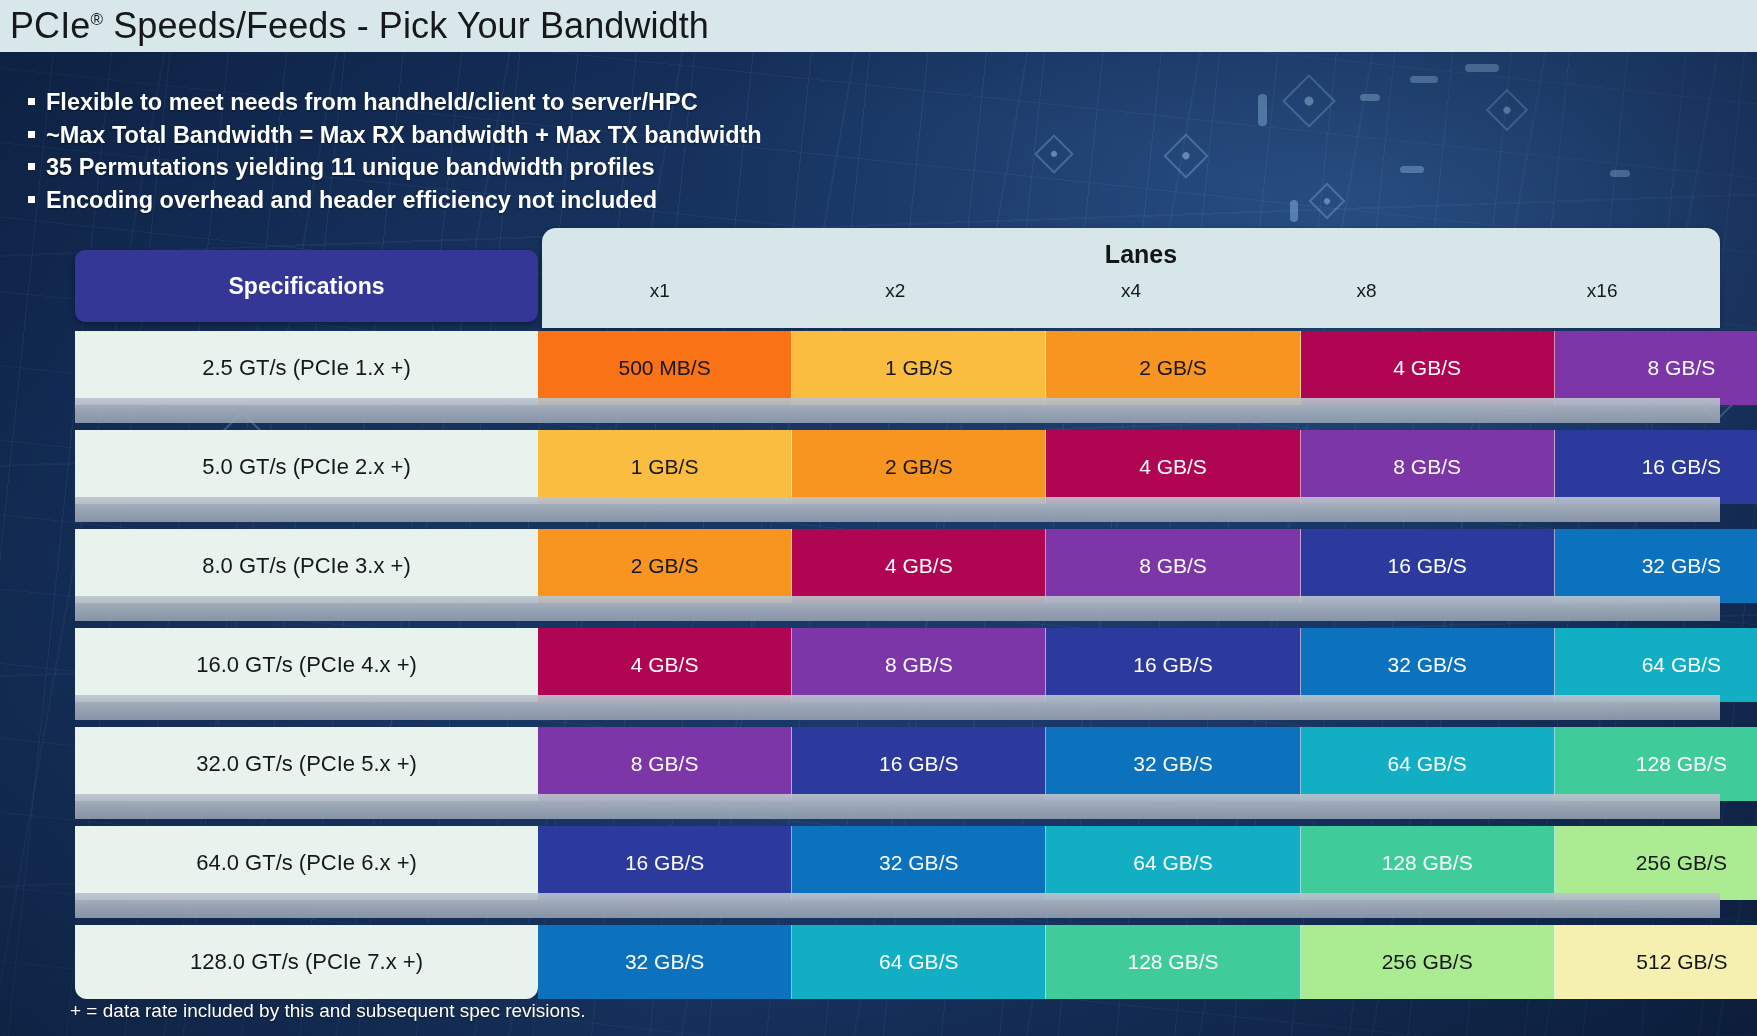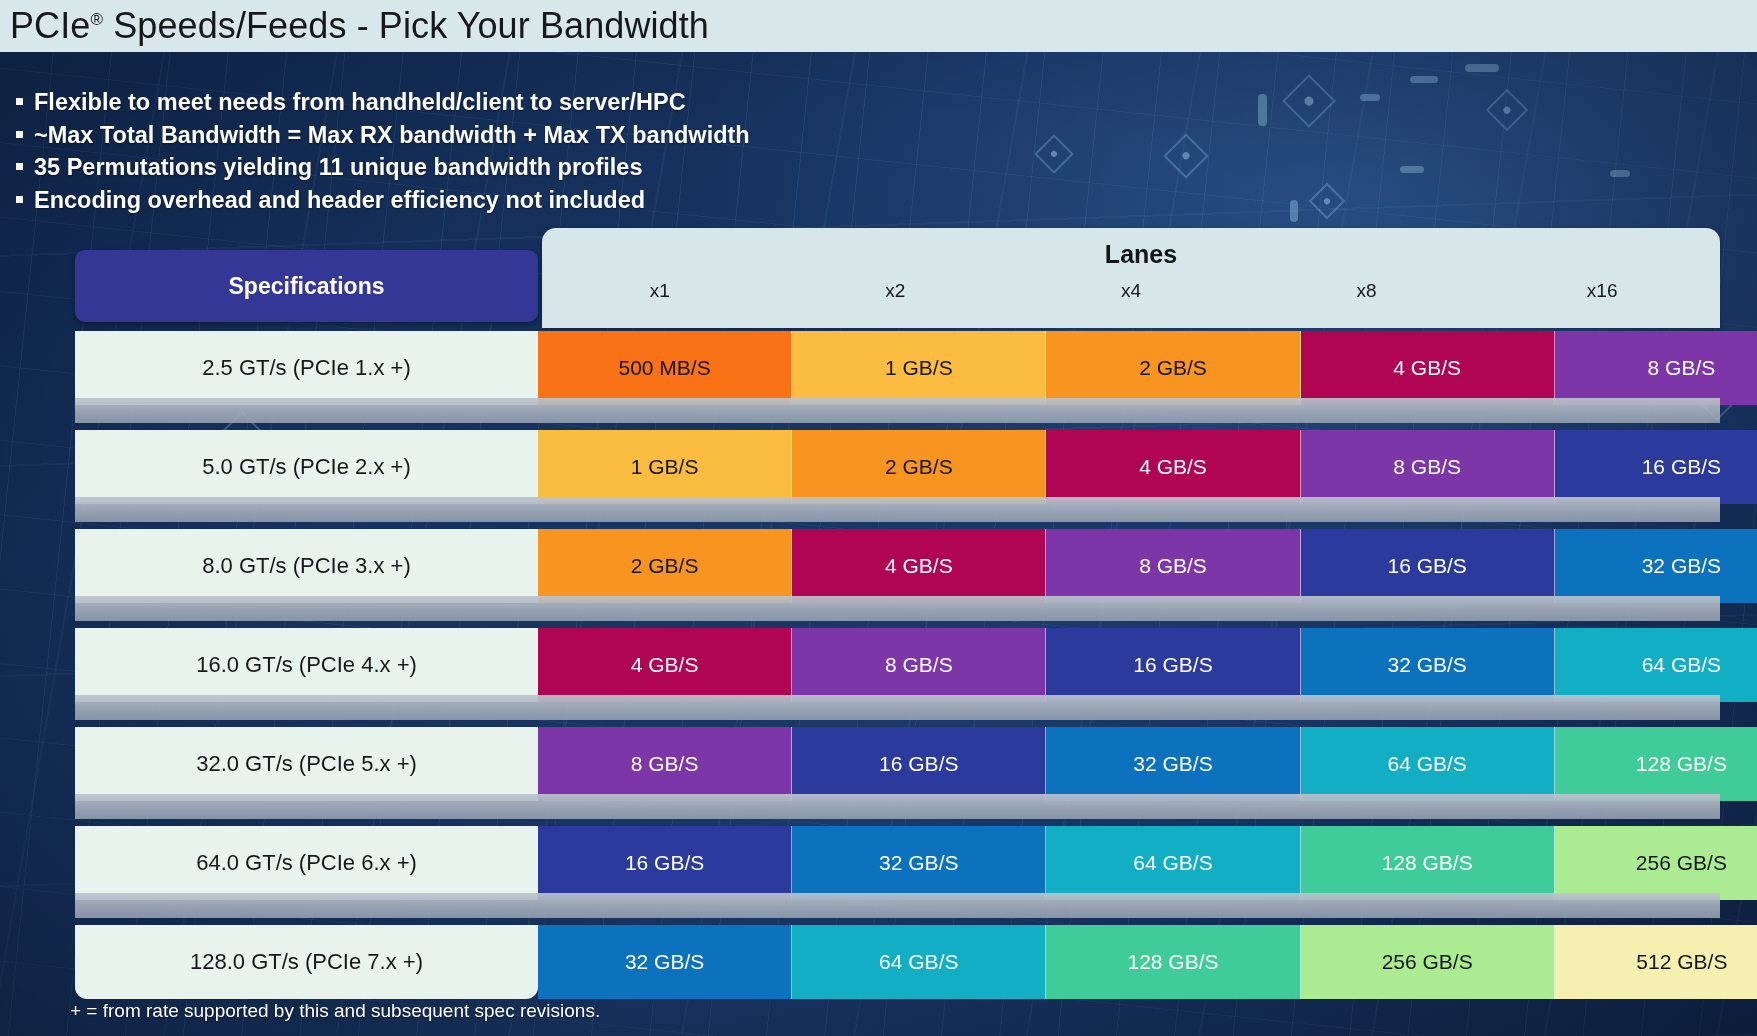--- a/index.html
+++ b/index.html
@@ -78,21 +78,21 @@
     color: #16181a;
     letter-spacing: 0.1px;
     padding-left: 10px;
     white-space: nowrap;
   }
   .title-text sup { font-size: 17px; vertical-align: super; }
 
   
   .bullets {
     position: absolute;
-    left: 16px;
+    left: 28px;
     top: 86px;
     z-index: 5;
   }
   .bullet {
     display: flex;
     align-items: baseline;
     color: #ffffff;
     font-size: 23.5px;
     font-weight: bold;
     line-height: 32px;
@@ -342,13 +342,13 @@
       <div class="val-cell dark-txt" style="background: rgb(171, 235, 146);">256 GB/S</div>
       <div class="spec-cell last">128.0 GT/s (PCIe 7.x +)</div>
       <div class="val-cell light-txt" style="background: rgb(12, 114, 189);">32 GB/S</div>
       <div class="val-cell light-txt" style="background: rgb(18, 174, 196);">64 GB/S</div>
       <div class="val-cell light-txt" style="background: rgb(64, 204, 154);">128 GB/S</div>
       <div class="val-cell dark-txt" style="background: rgb(171, 235, 146);">256 GB/S</div>
       <div class="val-cell dark-txt" style="background: rgb(246, 240, 176);">512 GB/S</div>
     </div>
 </div>
 
-<div class="footnote">+ = from rate supported by this and subsequent spec revisions.</div>
+<div class="footnote">+ = data rate included by this and subsequent spec revisions.</div>
 
 </body></html>

